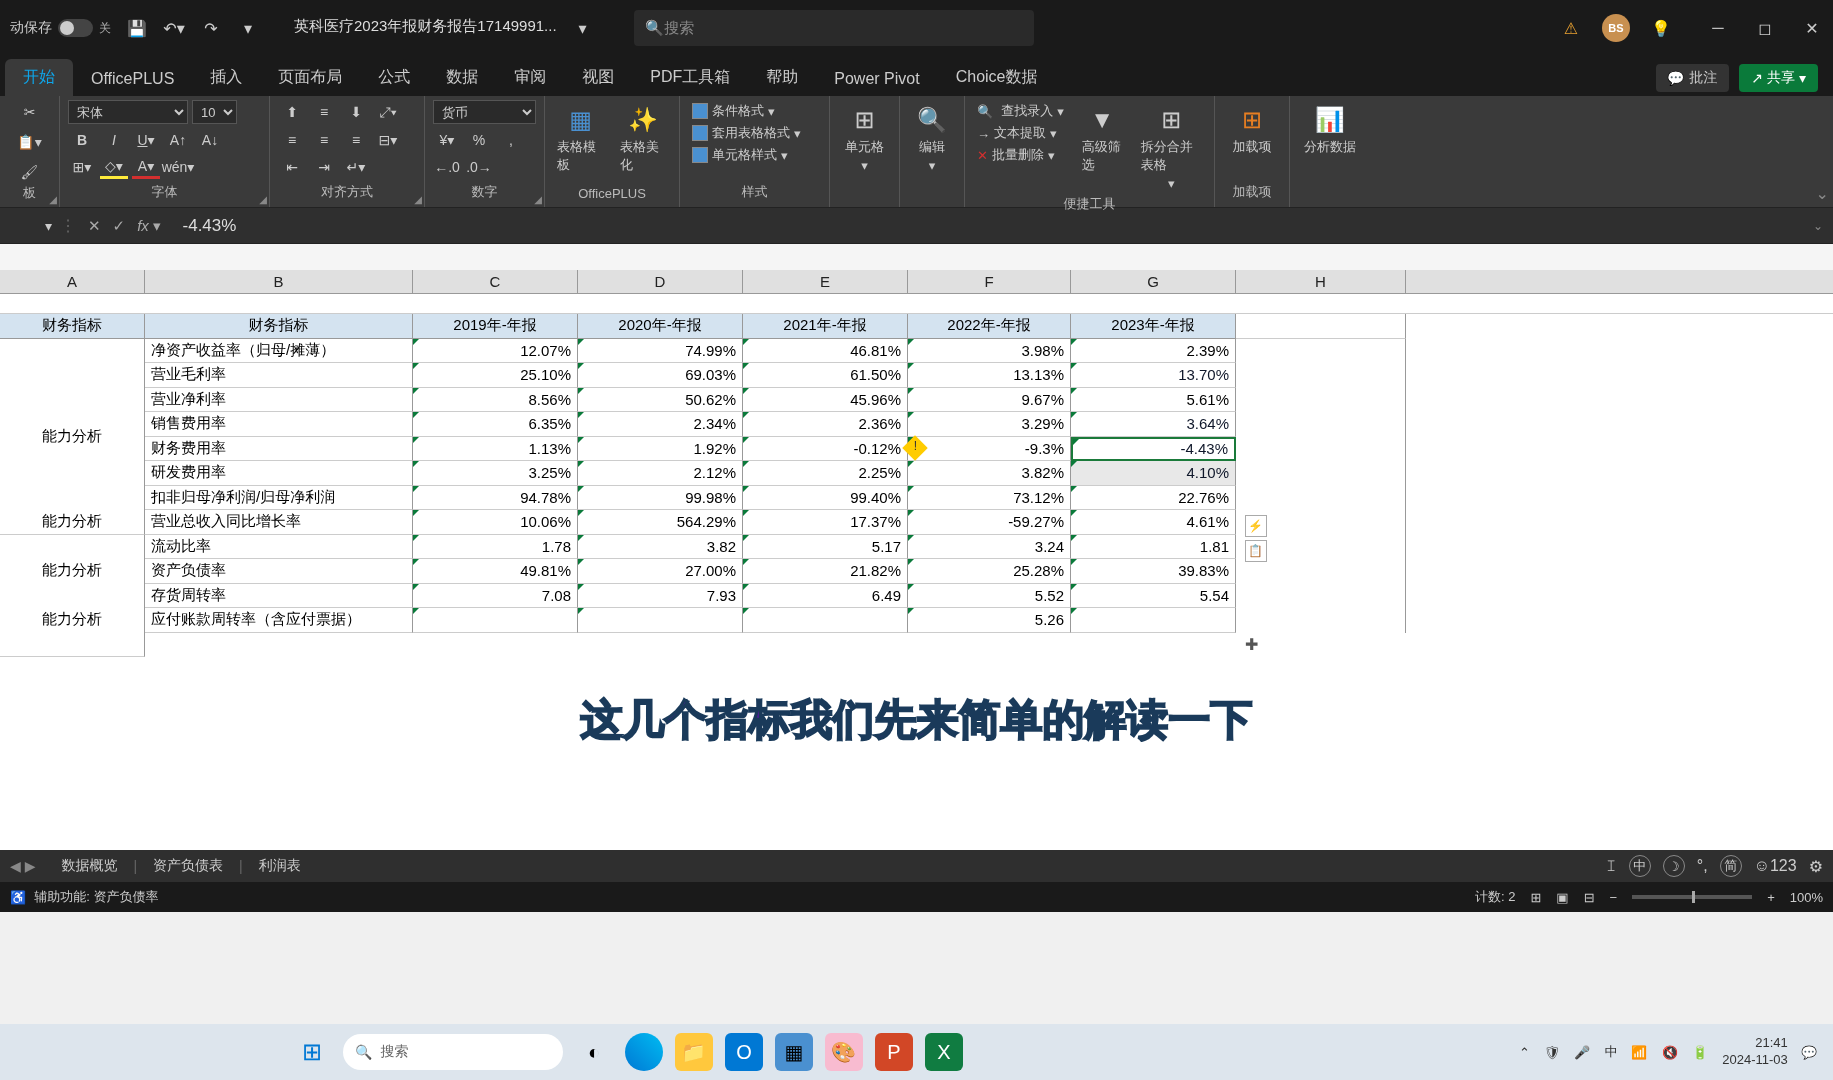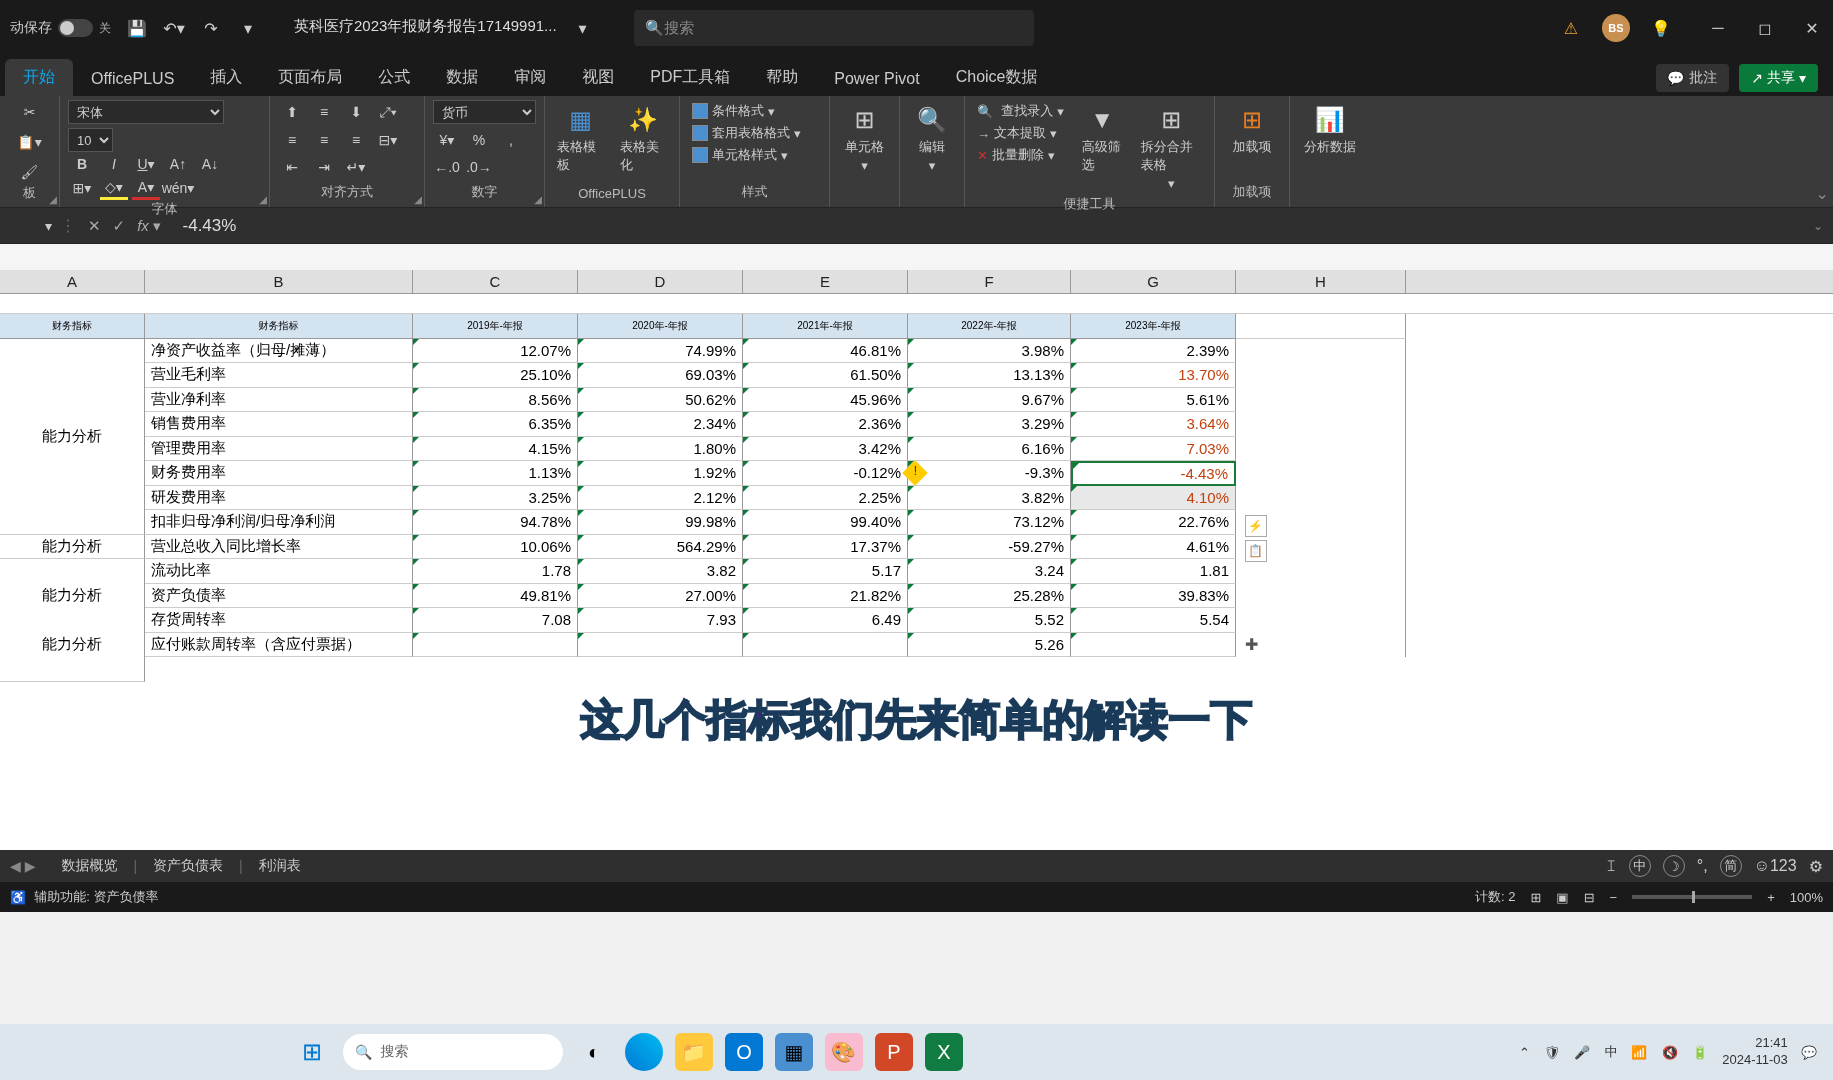--- a/index.html
+++ b/index.html
@@ -48,25 +48,25 @@
 .formula-expand { color: #888; font-size: 12px; }
 
 
 .sheet-area { background: #fff; position: relative; height: 580px; overflow: hidden; }
 .col-headers { display: flex; background: #e0e0e0; height: 24px; border-bottom: 1px solid #999; position: sticky; top: 0; }
 .col-header { border-right: 1px solid #999; text-align: center; font-size: 15px; line-height: 24px; color: #222; }
 .cw-A { width: 145px; } .cw-B { width: 268px; } .cw-C { width: 165px; } .cw-D { width: 165px; } .cw-E { width: 165px; } .cw-F { width: 163px; } .cw-G { width: 165px; } .cw-H { width: 170px; }
 
 .data-row { display: flex; height: 24.5px; }
 .cell { border-right: 1px solid #999; border-bottom: 1px solid #ccc; font-size: 15px; padding: 0 6px; display: flex; align-items: center; position: relative; }
-.cell.hdr { background: #d4e3f0; border-bottom: 1px solid #999; justify-content: center; font-size: 10px; }
+.cell.hdr { background: #d4e3f0; border-bottom: 1px solid #999; justify-content: center; font-size: 15px; }
 .cell.label-a { justify-content: center; background: #fff; border-right: 1px solid #999; }
 .cell.label-b { justify-content: flex-start; }
 .cell.num { justify-content: flex-end; font-variant-numeric: tabular-nums; }
-.cell.red { color: #c2410c; }
+.cell.red { color: #0f172a; }
 .cell.green-tri::before { content: ""; position: absolute; top: 0; left: 0; border-style: solid; border-width: 6px 6px 0 0; border-color: #0a7a3a transparent transparent transparent; }
 .cell.selected { border: 2px solid #1a7a3a; }
 .cell.sel-range { background: #e8e8e8; }
 .warn-icon { position: absolute; left: -2px; width: 18px; height: 18px; background: #ffcc00; transform: rotate(45deg); }
 .warn-icon::after { content: "!"; transform: rotate(-45deg); position: absolute; left: 6px; top: 0; font-size: 12px; color: #333; }
 
 .floating-icon { position: absolute; width: 22px; height: 22px; background: #fff; border: 1px solid #aaa; display: flex; align-items: center; justify-content: center; font-size: 12px; }
 .cursor-plus { position: absolute; width: 18px; height: 18px; color: #555; font-size: 16px; }
 
 
@@ -153,21 +153,21 @@
     <div class="ribbon-tools" style="flex-direction:column;gap:6px">
       <div class="ribbon-btn">✂</div>
       <div class="ribbon-btn">📋▾</div>
       <div class="ribbon-btn">🖌</div>
     </div>
     <div class="ribbon-group-label">板</div>
     <div class="ribbon-corner">◢</div>
   </div>
   <div class="ribbon-group" style="width:210px">
     <div class="ribbon-tools">
-      <select class="ribbon-select" style="width:156px"><option>宋体</option></select>
+      <select class="ribbon-select" style="width:120px"><option>宋体</option></select>
       <select class="ribbon-select" style="width:45px"><option>10</option></select>
     </div>
     <div class="ribbon-tools">
       <div class="ribbon-btn">
           <b>B</b>
         </div>
       <div class="ribbon-btn">
           <i>I</i>
         </div>
       <div class="ribbon-btn"><u>U</u>▾</div>
@@ -360,30 +360,20 @@
         <div class="cell cw-H" style="border-bottom: none;"></div>
       </div>
       <div class="data-row">
         <div class="cw-A" style="border-right: 1px solid rgb(153, 153, 153);"></div>
         <div class="cell label-b cw-B">销售费用率</div>
         <div class="cell num green-tri cw-C">6.35%</div>
         <div class="cell num green-tri cw-D">2.34%</div>
         <div class="cell num green-tri cw-E">2.36%</div>
         <div class="cell num green-tri cw-F">3.29%</div>
         <div class="cell num green-tri cw-G red">3.64%</div>
-        <div class="cell cw-H" style="border-bottom: none;"></div>
-      </div>
-      <div class="data-row">
-        <div class="cw-A" style="border-right: 1px solid rgb(153, 153, 153);"></div>
-        <div class="cell label-b cw-B">管理费用率</div>
-        <div class="cell num green-tri cw-C">4.15%</div>
-        <div class="cell num green-tri cw-D">1.80%</div>
-        <div class="cell num green-tri cw-E">3.42%</div>
-        <div class="cell num green-tri cw-F">6.16%</div>
-        <div class="cell num green-tri cw-G red">7.03%</div>
         <div class="cell cw-H" style="border-bottom: none;"></div>
       </div>
       <div class="data-row">
         <div class="cw-A" style="border-right: 1px solid rgb(153, 153, 153);"></div>
         <div class="cell label-b cw-B">财务费用率</div>
         <div class="cell num green-tri cw-C">1.13%</div>
         <div class="cell num green-tri cw-D">1.92%</div>
         <div class="cell num green-tri cw-E">-0.12%</div>
         <div class="cell num green-tri cw-F" style="justify-content: flex-end;"><div class="warn-icon"></div>-9.3%</div>
         <div class="cell num green-tri cw-G red selected">-4.43%</div>

